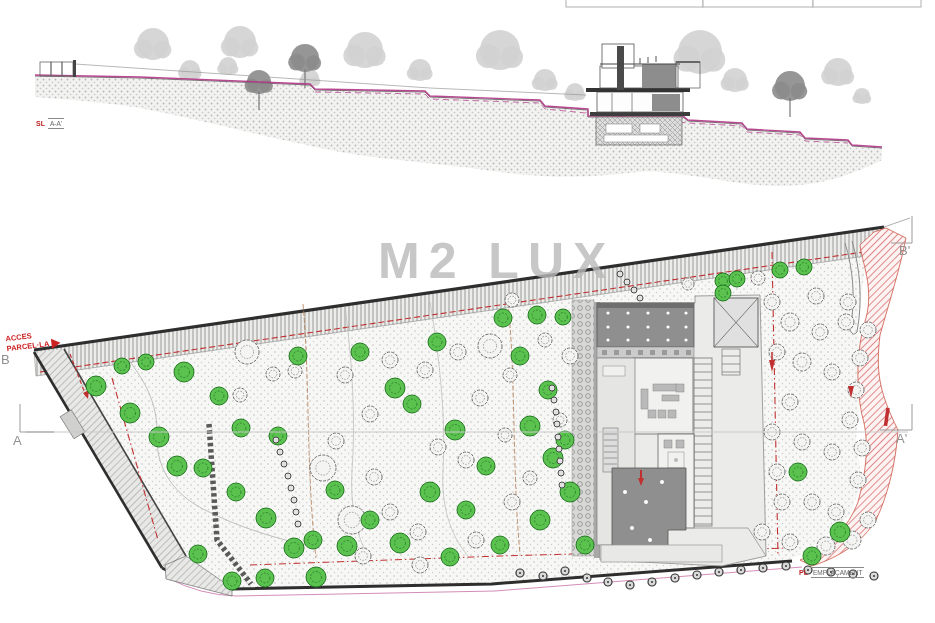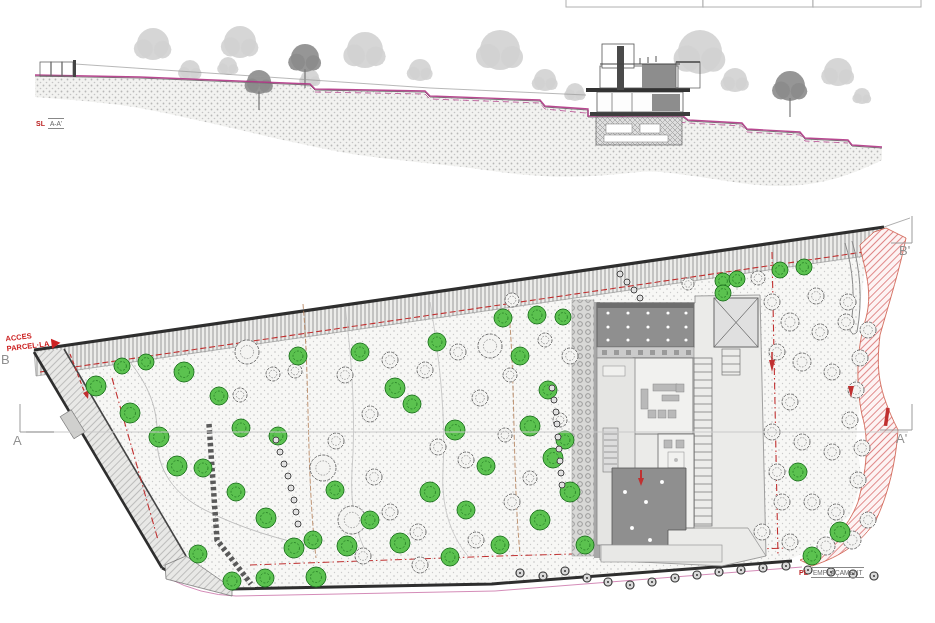--- a/index.html
+++ b/index.html
@@ -899,20 +899,21 @@
 
     <g fill="none" stroke="#9b9b9b" stroke-width="1">
       <line x1="26" y1="432" x2="908" y2="432" stroke="#c9c9c9"></line>
       <path d="M20,404 L20,432 L54,432"></path>
       <path d="M912,404 L912,430 L880,430"></path>
       <path d="M912,216 L912,243 L891,243"></path>
     </g>
   </g>
 </svg>
 
+<div class="watermark">M2 LUX</div>
 
 <div class="access">
   <span>ACCES</span><br>
   <span>PARCEL·LA</span><span class="arrow"></span>
 </div>
 
 <div class="tag" style="left:36px;top:118px;">
   <span class="pfx">SL</span>
   <span class="txt">A-A'</span>
 </div>

